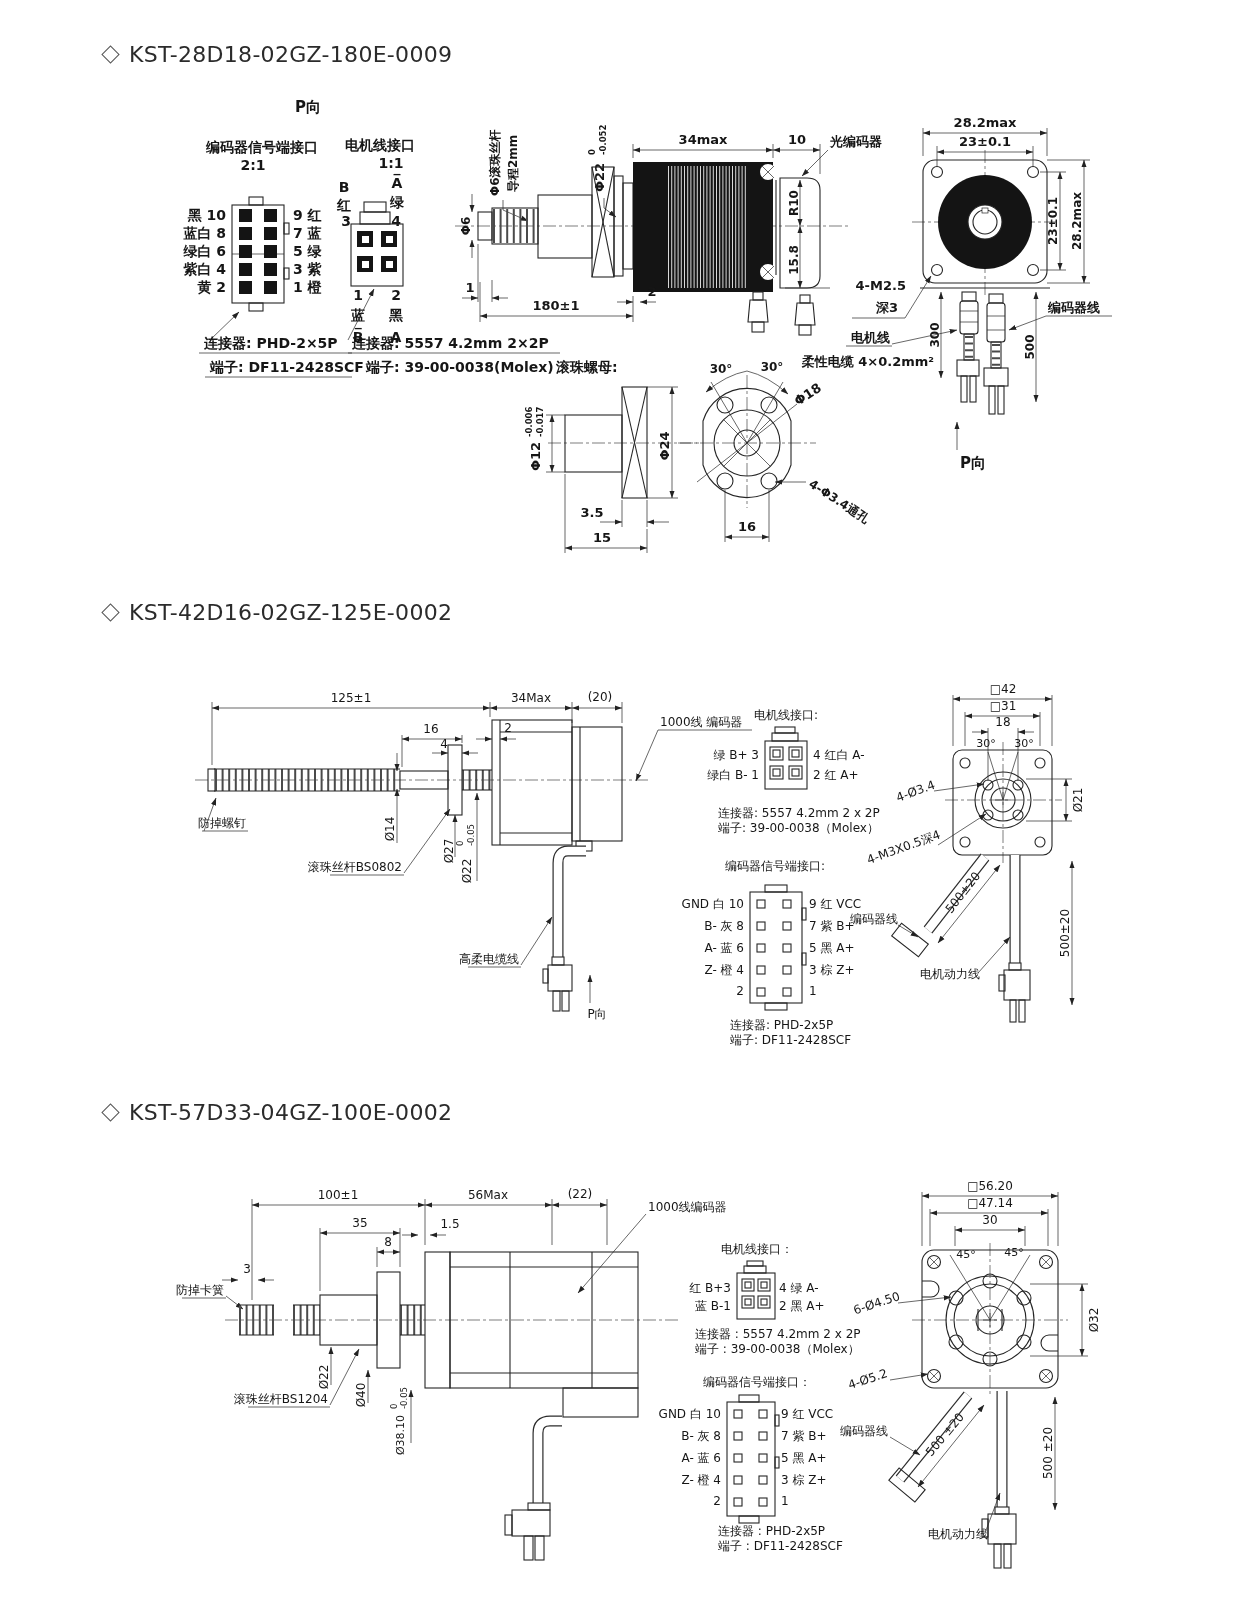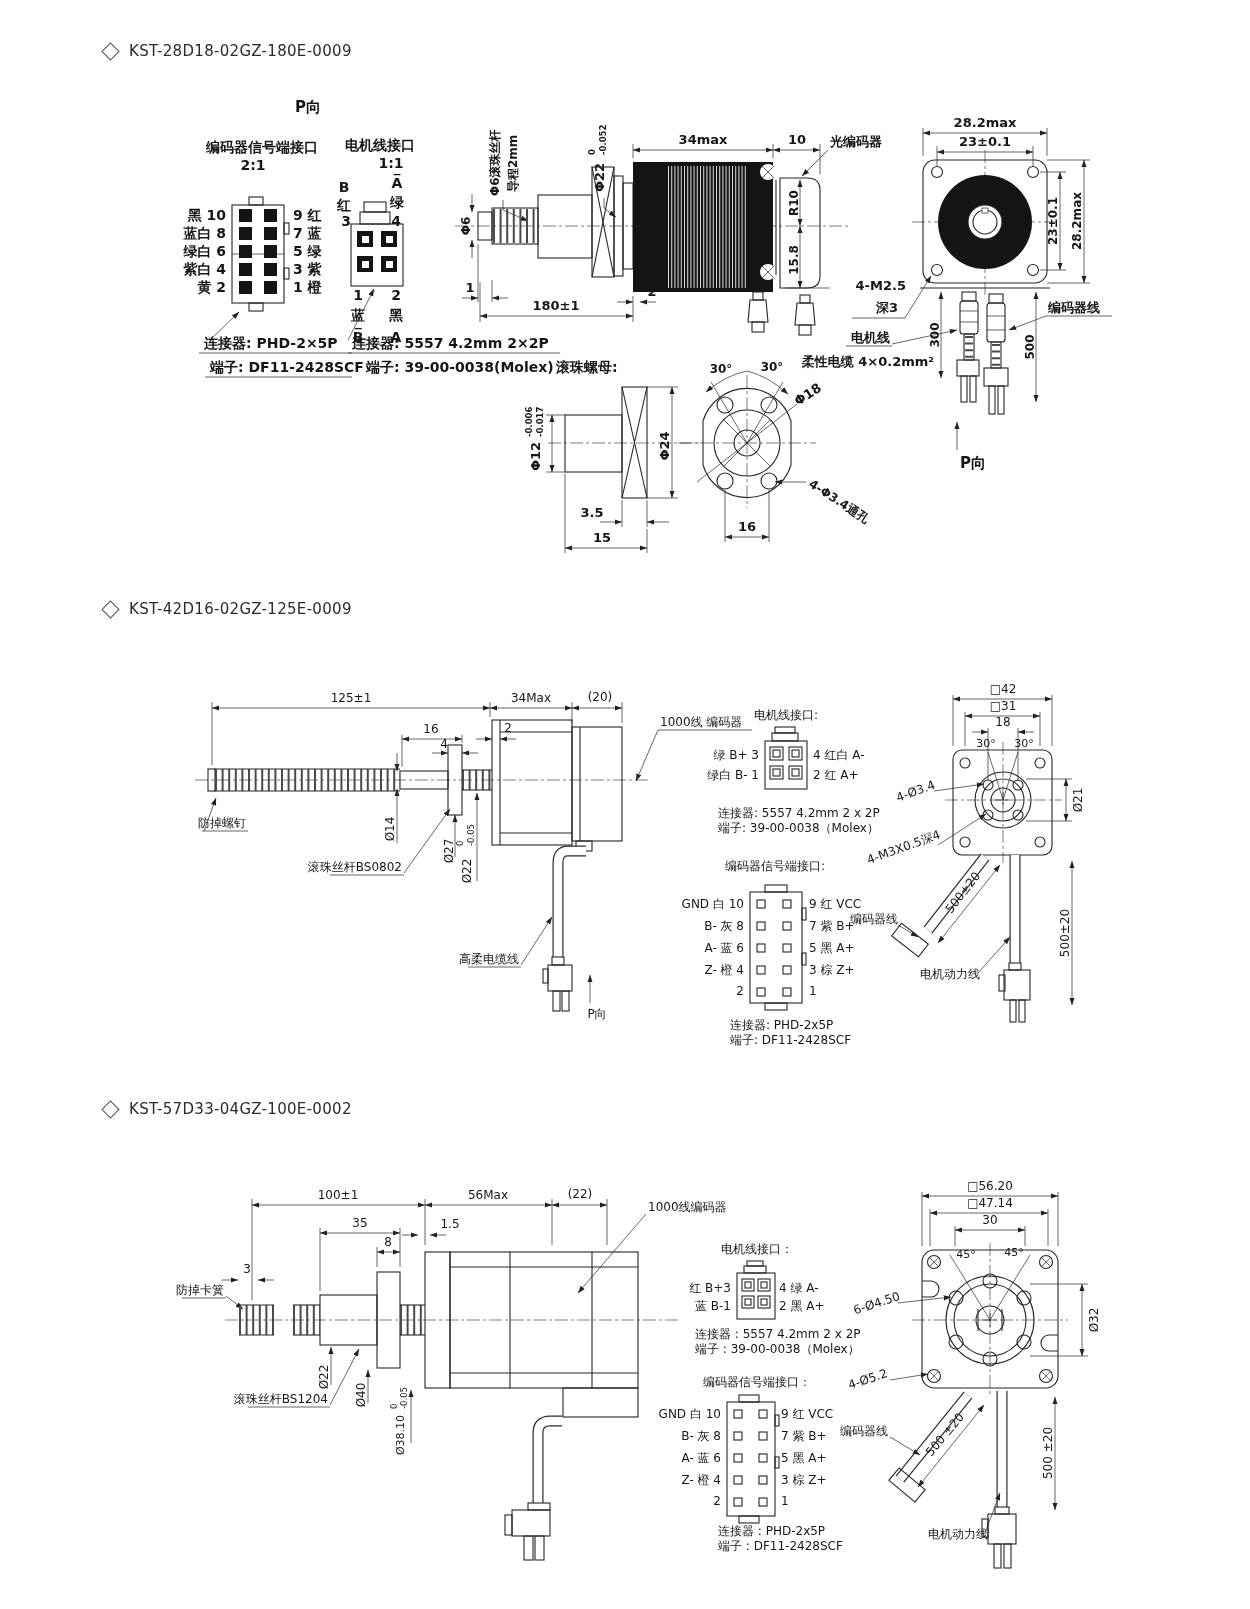--- a/index.html
+++ b/index.html
@@ -1,17 +1,17 @@
 <!DOCTYPE html>
 <html><head>
 <meta charset="utf-8">
 <style>
   html,body{margin:0;padding:0;background:#fff}
   body{width:1250px;height:1609px;position:relative;font-family:"DejaVu Sans",sans-serif}
-  .sec-title{position:absolute;display:flex;align-items:center;gap:12px;font-size:15px;color:#2b2b2b;letter-spacing:.3px}
+  .sec-title{position:absolute;display:flex;align-items:center;gap:12px;font-size:22px;color:#2b2b2b;letter-spacing:.3px}
   .diamond{width:11px;height:11px;border:1.6px solid #555;transform:rotate(45deg);display:inline-block}
   svg{position:absolute;left:0;overflow:visible}
   svg text{fill:#161616;font-family:"DejaVu Sans",sans-serif;font-size:13px}
   #s1 text{font-weight:bold}
   .t15{font-size:15px;font-weight:bold}
   .t14{font-size:14px;font-weight:bold}
   .t12{font-size:12px}
   .t11{font-size:11px}
   .t8{font-size:8.5px}
   .tam{text-anchor:middle}
@@ -27,21 +27,21 @@
 </style>
 </head>
 <body>
 
 <div class="sec-title" style="left:104px;top:42px">
   <span class="diamond"></span>
   <span>KST-28D18-02GZ-180E-0009</span>
 </div>
 <div class="sec-title" style="left:104px;top:600px">
   <span class="diamond"></span>
-  <span>KST-42D16-02GZ-125E-0009</span>
+  <span>KST-42D16-02GZ-125E-0002</span>
 </div>
 <div class="sec-title" style="left:104px;top:1100px">
   <span class="diamond"></span>
   <span>KST-57D33-04GZ-100E-0002</span>
 </div>
 
 <svg id="s1" style="top:30px" width="1250" height="545" viewBox="0 0 1250 545">
   <defs>
     <marker id="a1" viewBox="0 0 10 8" markerWidth="11" markerHeight="9" refX="9.5" refY="4" orient="auto-start-reverse">
         <path d="M0,0.6 9.8,4 0,7.4Z" fill="#222"></path>

